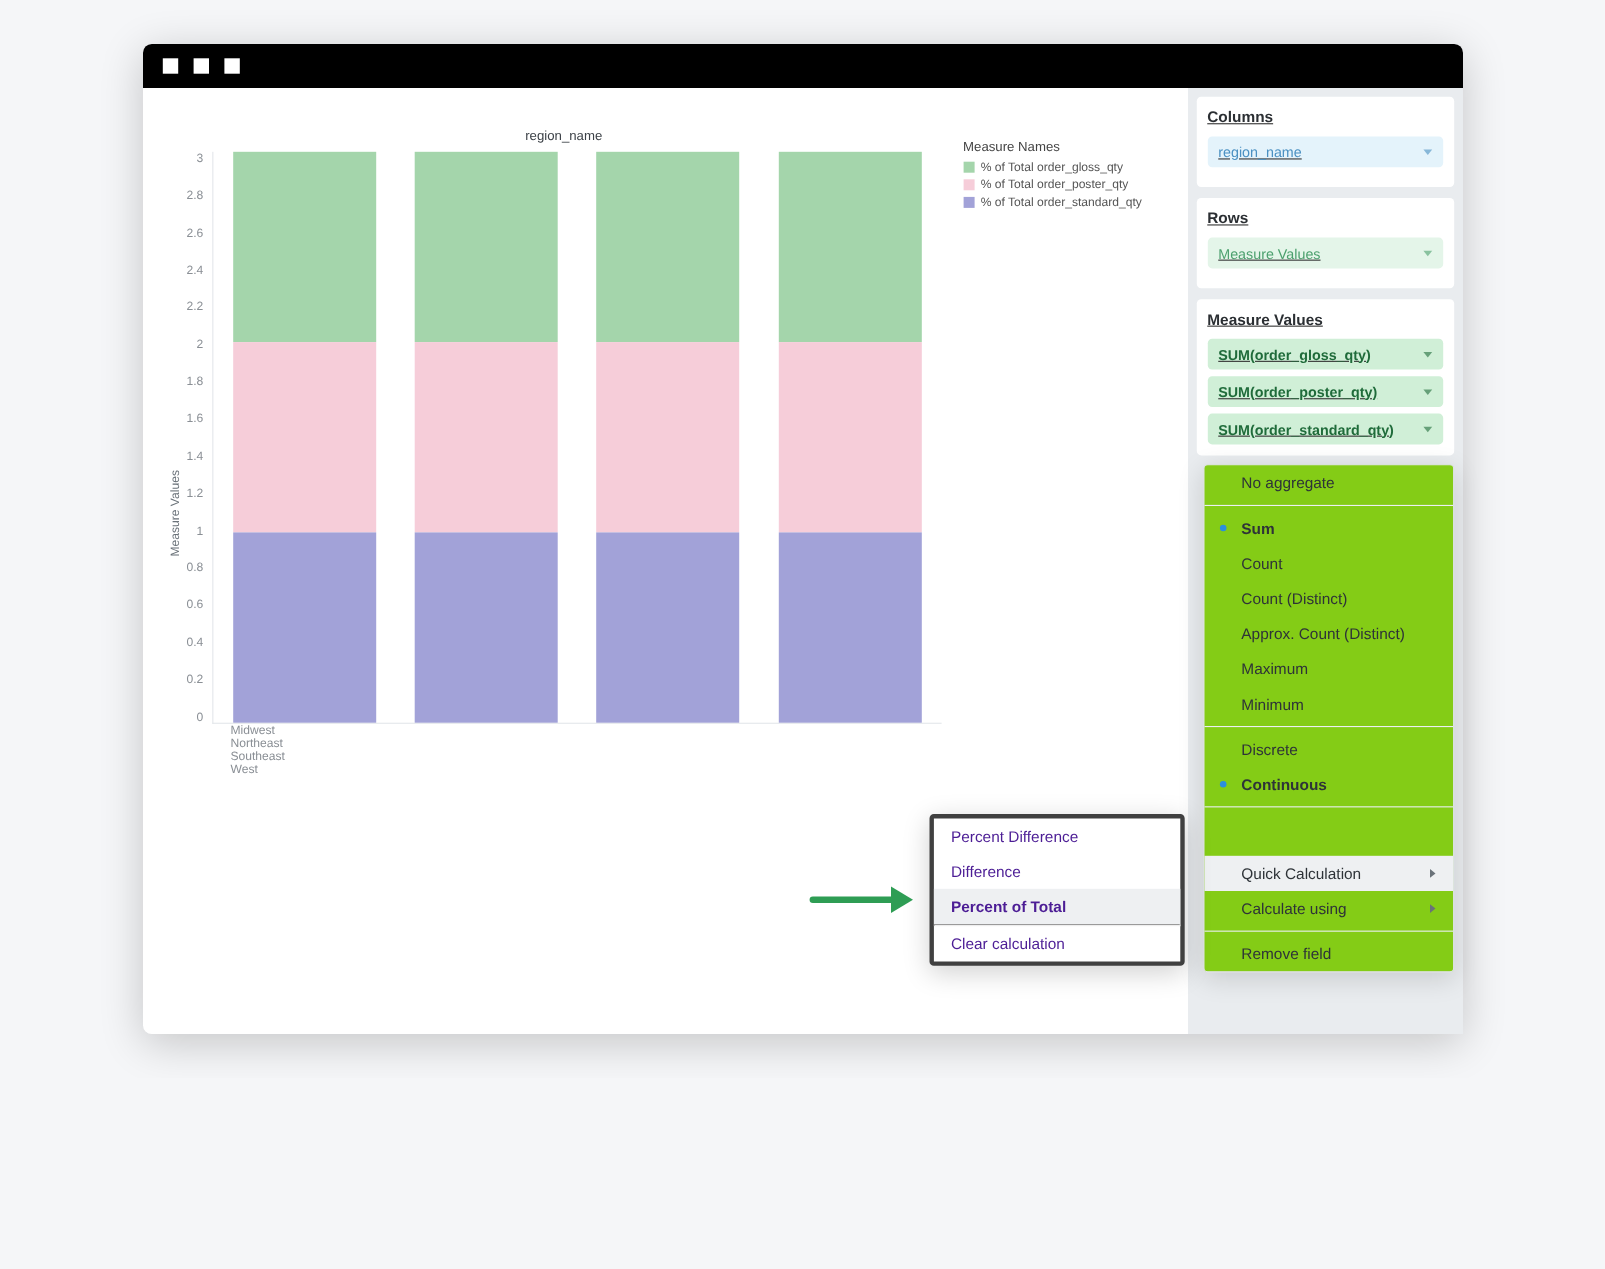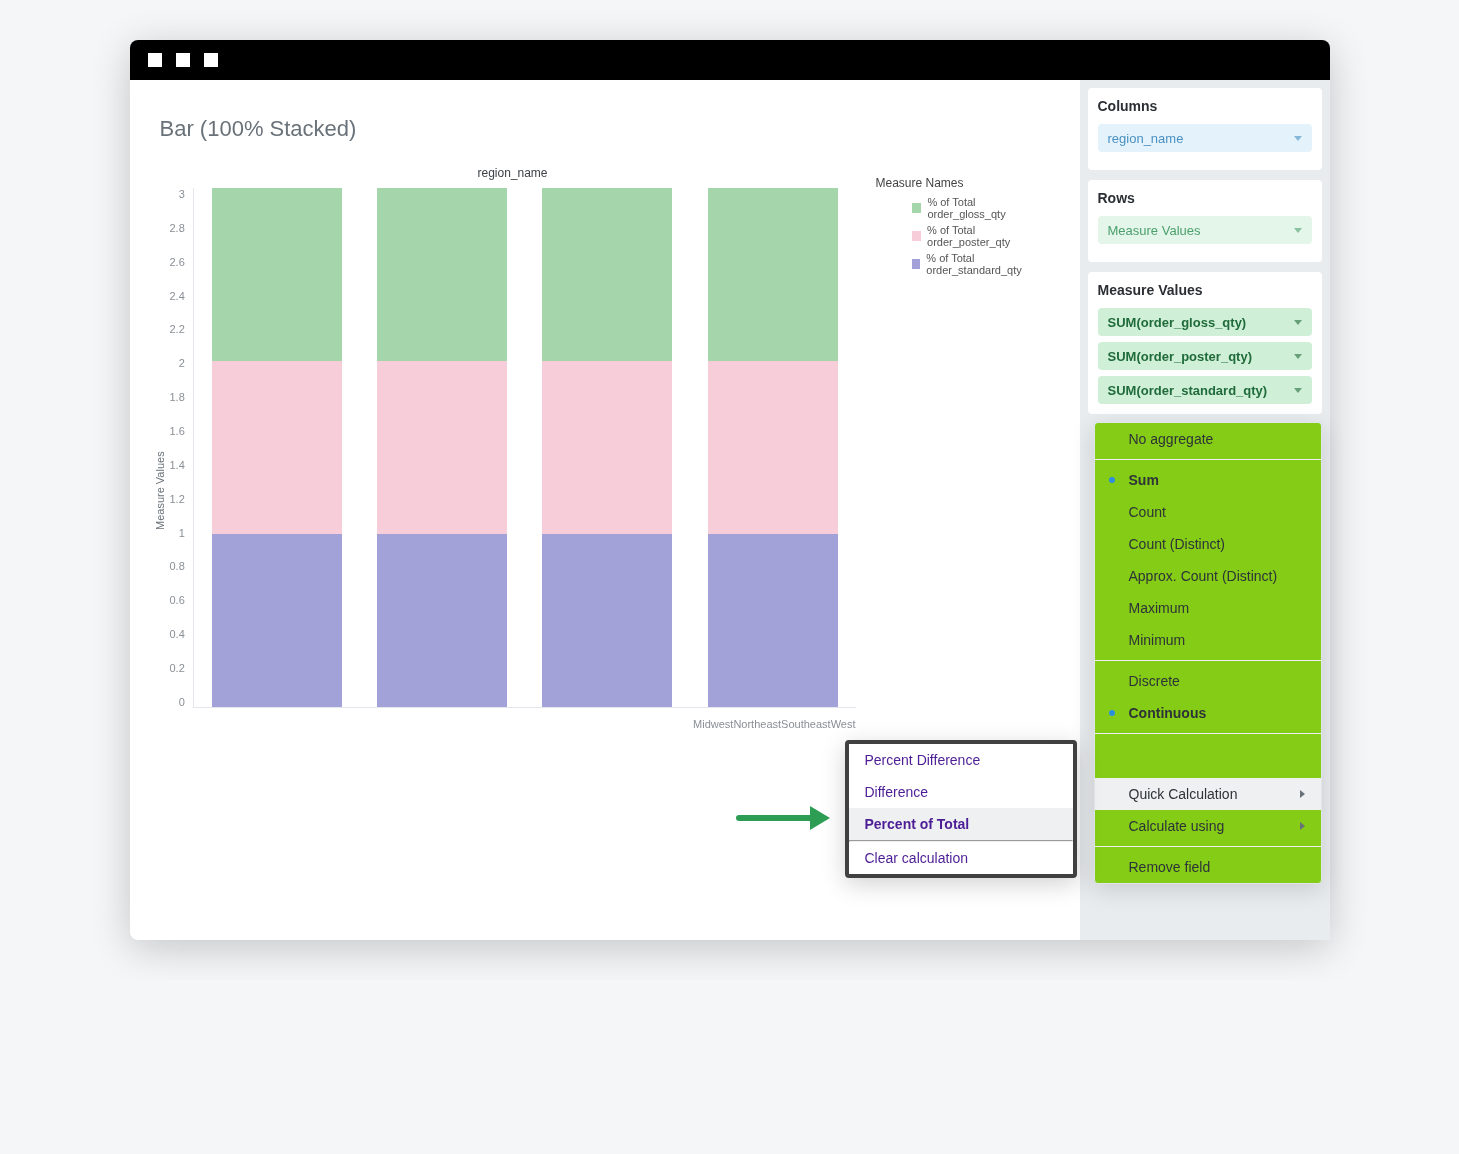--- a/index.html
+++ b/index.html
@@ -105,49 +105,50 @@
     display: flex;
     flex-direction: column;
   }
   .seg { flex: 1 1 33.33%; }
   .seg.green  { background: #a4d5ab; }
   .seg.pink   { background: #f6cdd9; }
   .seg.purple { background: #a2a2d8; }
 
   .x-labels {
     display: flex;
-    justify-content: flex-end;
+    justify-content: flex-start;
     font-size: 11px;
     color: #8a8f95;
-    margin-top: 10px;
+    flex-direction: column;
   }
 
   .legend {
     width: 200px;
     padding-top: 10px;
     padding-left: 20px;
     font-size: 11px;
     color: #555;
   }
   .legend-title { font-size: 12px; color: #444; margin-bottom: 6px; }
-  .legend-item { display: flex; align-items: center; gap: 6px; margin-bottom: 4px; margin-left: 36px; }
+  .legend-item { display: flex; align-items: center; gap: 6px; margin-bottom: 4px; }
   .sw { width: 10px; height: 10px; }
   .sw.green  { background: #a4d5ab; }
   .sw.pink   { background: #f6cdd9; }
   .sw.purple { background: #a2a2d8; }
 
   
   .sidebar {
     width: 250px;
     background: #e9ecef;
     padding: 8px 8px 40px 8px;
     display: flex;
     flex-direction: column;
     gap: 10px;
     position: relative;
+    text-decoration: underline;
   }
   .panel {
     background: #fff;
     border-radius: 4px;
     padding: 10px 10px 12px 10px;
   }
   .panel-title {
     font-size: 14px;
     font-weight: 600;
     color: #2b2f33;
@@ -261,21 +262,20 @@
 
   <div class="titlebar">
     <div class="tb-sq"></div>
     <div class="tb-sq"></div>
     <div class="tb-sq"></div>
   </div>
 
   <div class="app-body">
 
     <div class="chart-area">
-      <div class="chart-title">Bar (100% Stacked)</div>
 
       <div class="chart-wrap">
         <div class="y-axis-label">Measure Values</div>
 
         <div class="plot-zone">
           <div class="x-title">region_name</div>
           <div class="plot">
             <div class="y-ticks">
               <span>3</span>
               <span>2.8</span>

